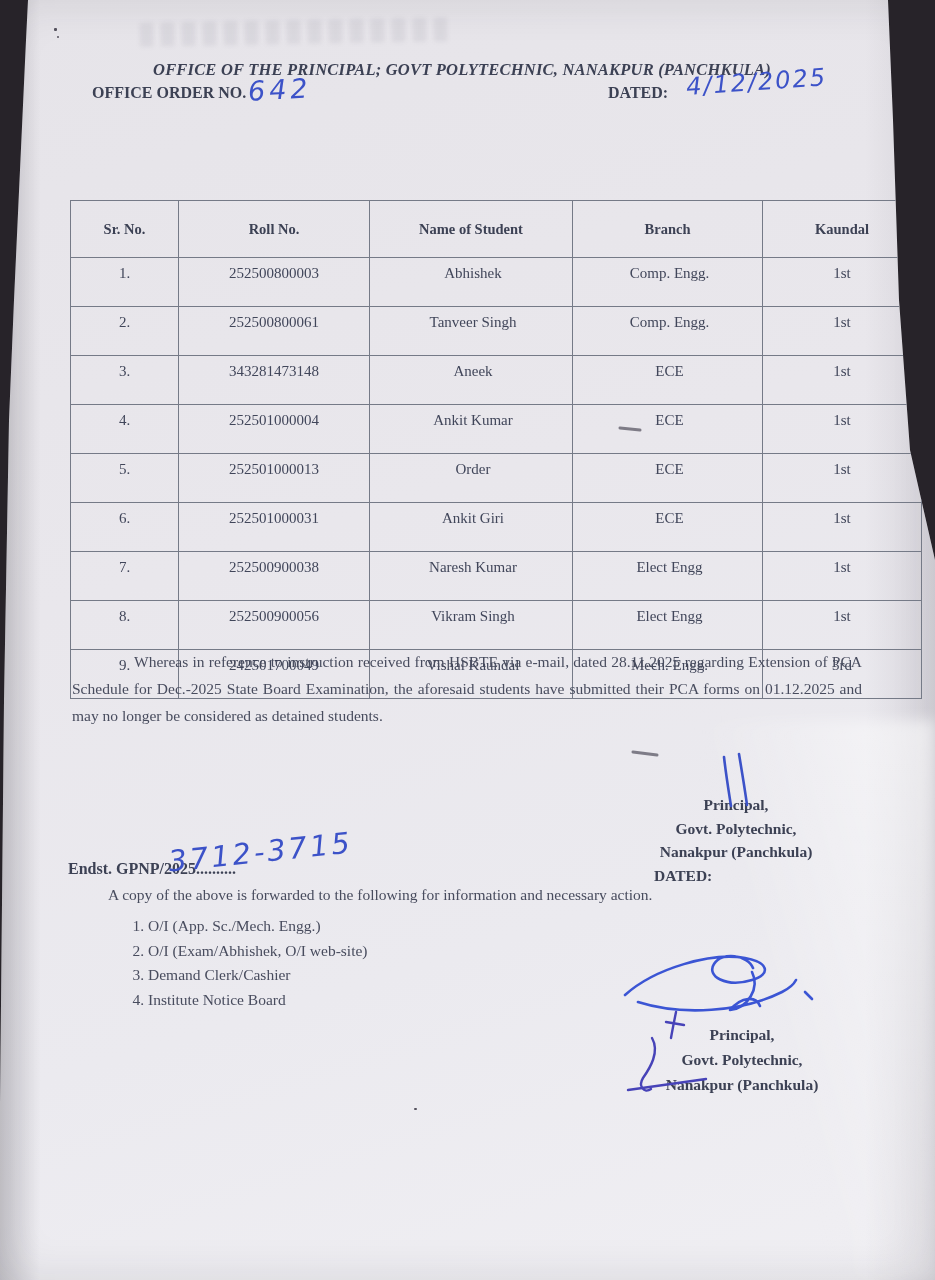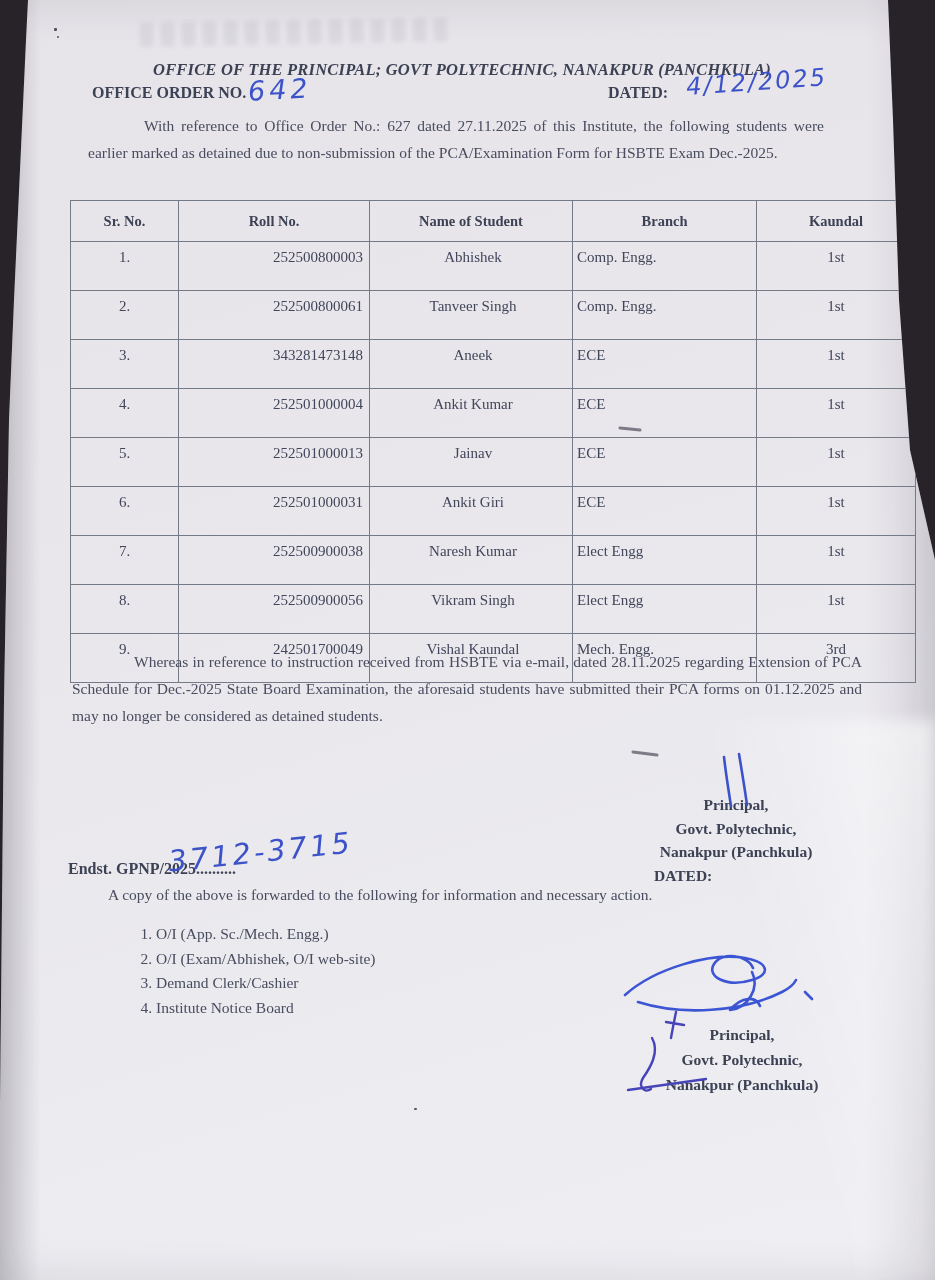--- a/index.html
+++ b/index.html
@@ -35,37 +35,37 @@
   .hw-date{position:absolute;left:686px;top:68px;font-size:24px;transform:rotate(-4deg);letter-spacing:2px;}
   .hw-endst{position:absolute;left:168px;top:835px;font-size:29px;transform:rotate(-6deg);letter-spacing:3px;}
 
   .para{position:absolute;font-size:15.5px;line-height:27px;text-align:justify;color:#484c5e;}
   .para1{left:88px;top:112px;width:736px;text-indent:56px;}
   .para2{left:72px;top:648px;width:790px;text-indent:62px;}
 
   table.students{position:absolute;left:70px;top:200px;border-collapse:collapse;table-layout:fixed;
     font-size:15px;color:#41465a;}
   table.students th,table.students td{border:1px solid #757a87;overflow:hidden;}
-  table.students th{height:32px;font-size:14.5px;font-weight:bold;color:#3c4154;padding:4px 2px;}
+  table.students th{height:32px;font-size:14.5px;font-weight:bold;color:#3c4154;padding:12px 2px;}
   table.students td{height:41px;vertical-align:top;padding:7px 6px 0 6px;}
   table.students td:nth-child(1){text-align:center;width:95px;}
-  table.students td:nth-child(2){text-align:right;width:178px;}
+  table.students td:nth-child(2){text-align:center;width:178px;}
   table.students td:nth-child(3){text-align:center;width:186px;padding-left:10px;}
-  table.students td:nth-child(4){text-align:left;width:173px;padding-left:4px;}
+  table.students td:nth-child(4){text-align:center;width:173px;padding-left:10px;}
   table.students td:nth-child(5){text-align:center;width:146px;}
   col.c1{width:95px}col.c2{width:178px}col.c3{width:186px}col.c4{width:173px}col.c5{width:146px}
 
   .sig-block{position:absolute;text-align:center;font-weight:bold;font-size:15.5px;line-height:23.5px;color:#3c4154;}
   .sig1{left:628px;top:793px;width:216px;}
   .sig1 .dated-row{text-align:left;padding-left:26px;}
   .sig2{left:632px;top:1022px;width:220px;line-height:25px;}
 
   .endst-line{position:absolute;left:68px;top:860px;font-weight:bold;font-size:16px;color:#3c4154;}
   .copy-line{position:absolute;left:108px;top:886px;font-size:15.5px;color:#484c5e;}
-  ol.dist{position:absolute;left:118px;top:906px;margin:16px;padding:0 0 0 22px;
+  ol.dist{position:absolute;left:118px;top:906px;margin:8px;padding:0 0 0 22px;
     font-size:15.5px;line-height:24.5px;color:#484c5e;list-style-type:decimal;font-family:Liberation Serif, serif;}
 
   svg.overlay{position:absolute;left:0;top:0;pointer-events:none;}
 </style>
 </head>
 <body>
 
 <div class="stage">
   <div class="paper">
     <div class="fold-highlight"></div>
@@ -76,21 +76,20 @@
 
     <div class="title">OFFICE OF THE PRINCIPAL; GOVT POLYTECHNIC, NANAKPUR (PANCHKULA)</div>
 
     <div class="order-line">
       <span class="order-label">OFFICE ORDER NO.</span>
       <span class="dated-label">DATED:</span>
     </div>
     <span class="ink hw-order-no">642</span>
     <span class="ink hw-date">4/12/2025</span>
 
-    <div class="para para1 print">With reference to Office Order No.: 627 dated 27.11.2025 of this Institute, the following students were earlier marked as detained due to non-submission of the PCA/Examination Form for HSBTE Exam Dec.-2025.</div>
 
     <table class="students">
       <colgroup>
           <col class="c1">
           <col class="c2">
           <col class="c3">
           <col class="c4">
           <col class="c5">
         </colgroup>
       <thead>
@@ -127,21 +126,21 @@
           <tr>
             <td>4.</td>
             <td>252501000004</td>
             <td>Ankit Kumar</td>
             <td>ECE</td>
             <td>1st</td>
           </tr>
           <tr>
             <td>5.</td>
             <td>252501000013</td>
-            <td>Jainav</td>
+            <td>Order</td>
             <td>ECE</td>
             <td>1st</td>
           </tr>
           <tr>
             <td>6.</td>
             <td>252501000031</td>
             <td>Ankit Giri</td>
             <td>ECE</td>
             <td>1st</td>
           </tr>

